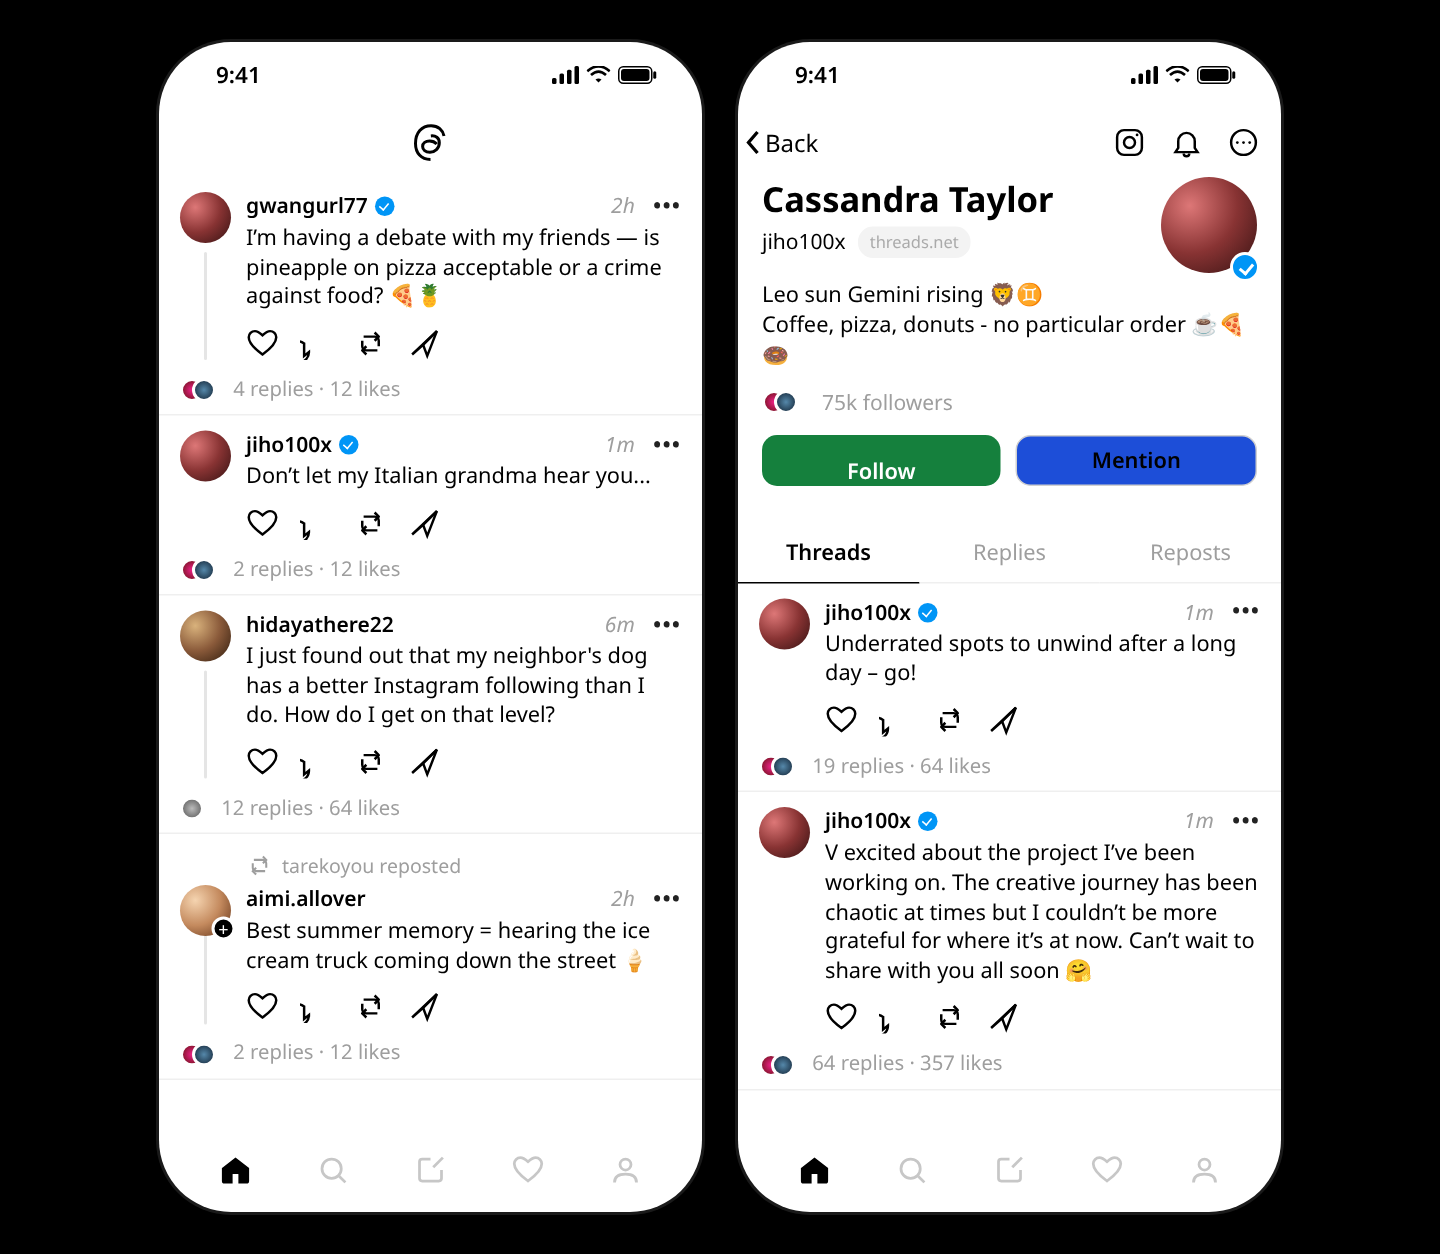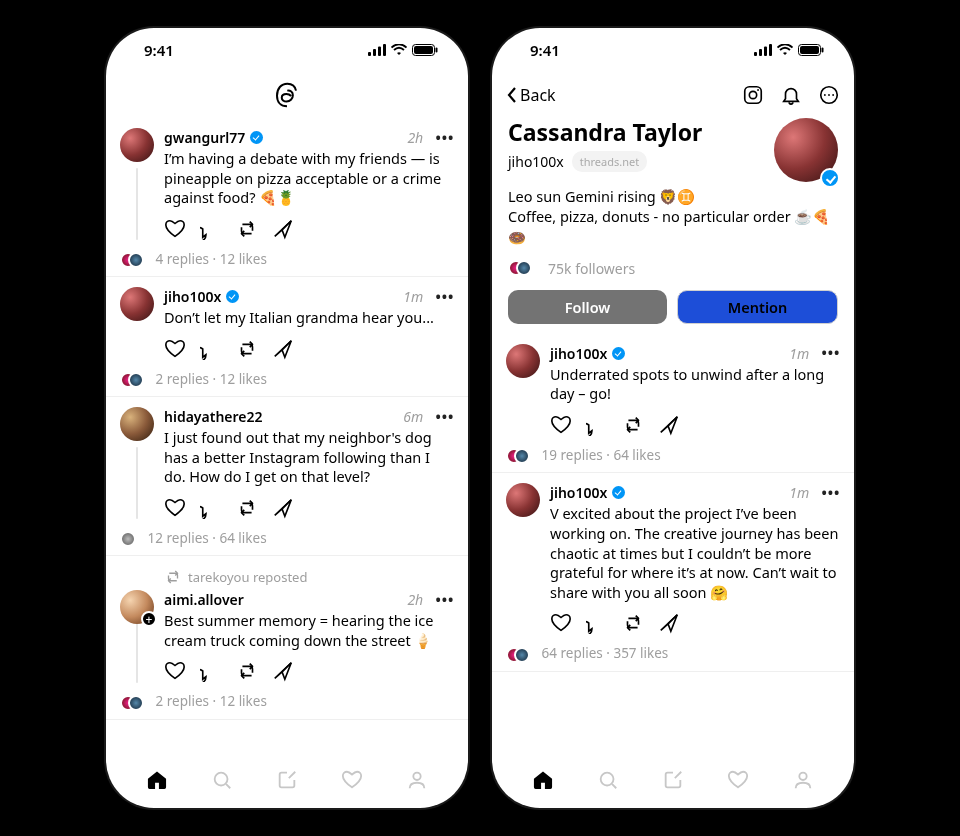--- a/index.html
+++ b/index.html
@@ -29,21 +29,21 @@
     position:relative;
     overflow:hidden;
     box-shadow:0 0 0 2px #1a1a1a;
   }
   .status-bar{
     height:44px;display:flex;align-items:center;justify-content:space-between;
     padding:0 30px 0 38px;font-size:15px;font-weight:600;
   }
   .sb-right{display:flex;align-items:center;gap:5px;}
   .top-app{position:relative;height:46px;display:flex;align-items:center;justify-content:center;}
-  .back-btn{position:absolute;left:14px;display:flex;align-items:center;gap:2px;font-size:16px;}
+  .back-btn{position:absolute;left:4px;display:flex;align-items:center;gap:2px;font-size:16px;}
   .top-right-icons{position:absolute;right:14px;display:flex;align-items:center;gap:16px;}
   .feed{position:absolute;top:90px;bottom:56px;left:0;right:0;overflow:hidden;}
   .post{border-bottom:1px solid var(--divider);padding:10px 14px 8px 14px;position:relative;}
   .post-inner{display:flex;gap:10px;}
   .avatar{
     width:34px;height:34px;border-radius:50%;flex:none;
     background:radial-gradient(circle at 30% 30%,#d77,#833,#311);
     position:relative;
   }
   .avatar.alt1{background:radial-gradient(circle at 30% 30%,#d9b27c,#8a5a3a,#2d1a0c);}
@@ -76,21 +76,21 @@
   .big-avatar{
     position:absolute;right:16px;top:90px;width:64px;height:64px;border-radius:50%;
     background:radial-gradient(circle at 30% 30%,#d77,#833,#311);
   }
   .big-verified{position:absolute;right:14px;top:140px;width:20px;height:20px;background:var(--blue);border-radius:50%;border:2px solid #fff;}
   .big-verified::after{content:"";position:absolute;left:6px;top:4px;width:4px;height:7px;border:solid #fff;border-width:0 2px 2px 0;transform:rotate(40deg);}
   .bio{font-size:14.5px;line-height:1.4;margin-top:14px;}
   .followers{display:flex;align-items:center;gap:8px;color:var(--muted);font-size:14px;margin-top:12px;}
   .btn-row{display:flex;gap:10px;margin-top:12px;}
   .btn{flex:1;height:34px;border-radius:10px;display:flex;align-items:center;justify-content:center;font-size:14.5px;font-weight:600;}
-  .btn.primary{background:#737373;color:#fff;}
+  .btn.primary{background:#15803d;color:#fff;align-items:flex-end;}
   .btn.outline{border:1px solid #d0d0d0;color:#000;background:#1d4ed8;}
   .tabs{display:flex;margin-top:14px;font-size:14.5px;}
   .tab{flex:1;text-align:center;padding:10px 0;color:var(--muted);border-bottom:1px solid var(--divider);}
   .tab.active{color:#000;font-weight:600;border-bottom:1.5px solid #000;}
   
   .bottom-nav{
     position:absolute;left:0;right:0;bottom:0;height:56px;
     display:flex;align-items:center;justify-content:space-around;
     padding:0 18px;
   }
@@ -475,20 +475,25 @@
       </div>
       <div class="btn-row">
         <div class="btn primary">
               <span>Follow</span>
             </div>
         <div class="btn outline">
               <span>Mention</span>
             </div>
       </div>
     </div>
+    <div class="tabs">
+      <div class="tab active"><span>Threads</span></div>
+      <div class="tab"><span>Replies</span></div>
+      <div class="tab"><span>Reposts</span></div>
+    </div>
     <div id="feed-right">
           <div class="post">
 
     <div class="post-inner">
       <div class="avatar"></div>
       <div class="col">
         <div class="row1">
           <span class="uname">jiho100x</span>
           <span class="verified"></span>
           <span class="tmeta">

